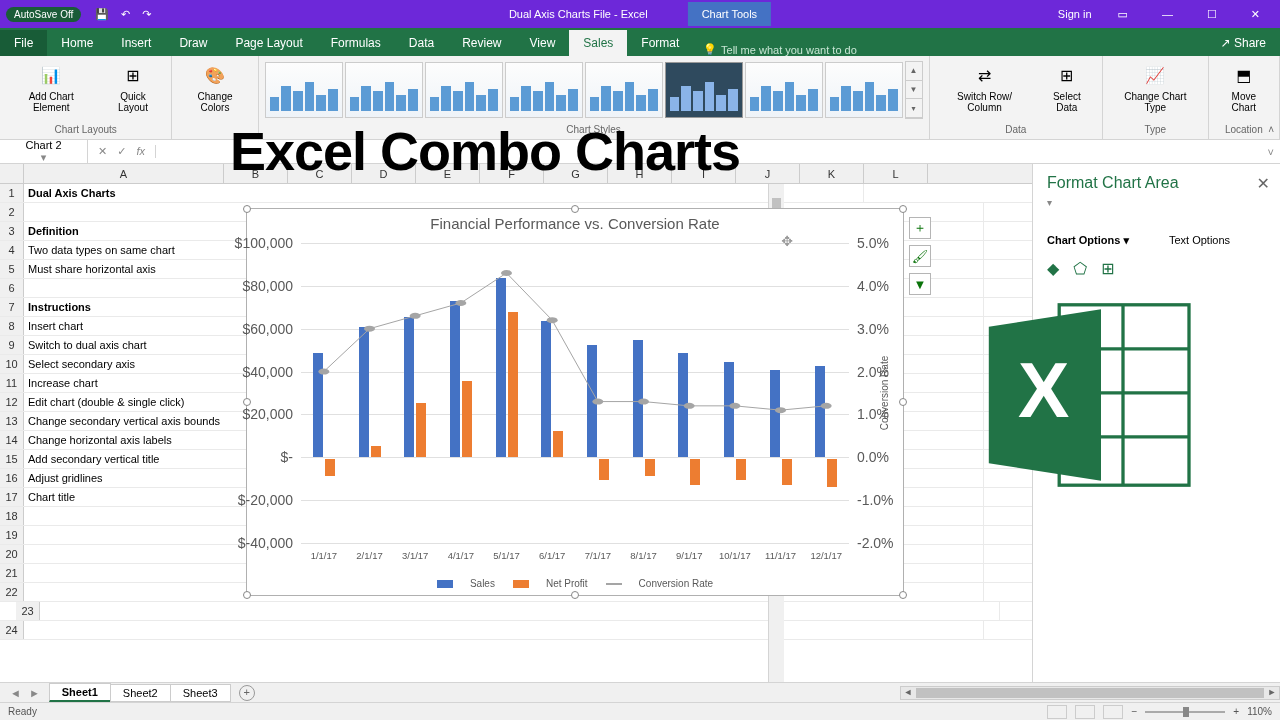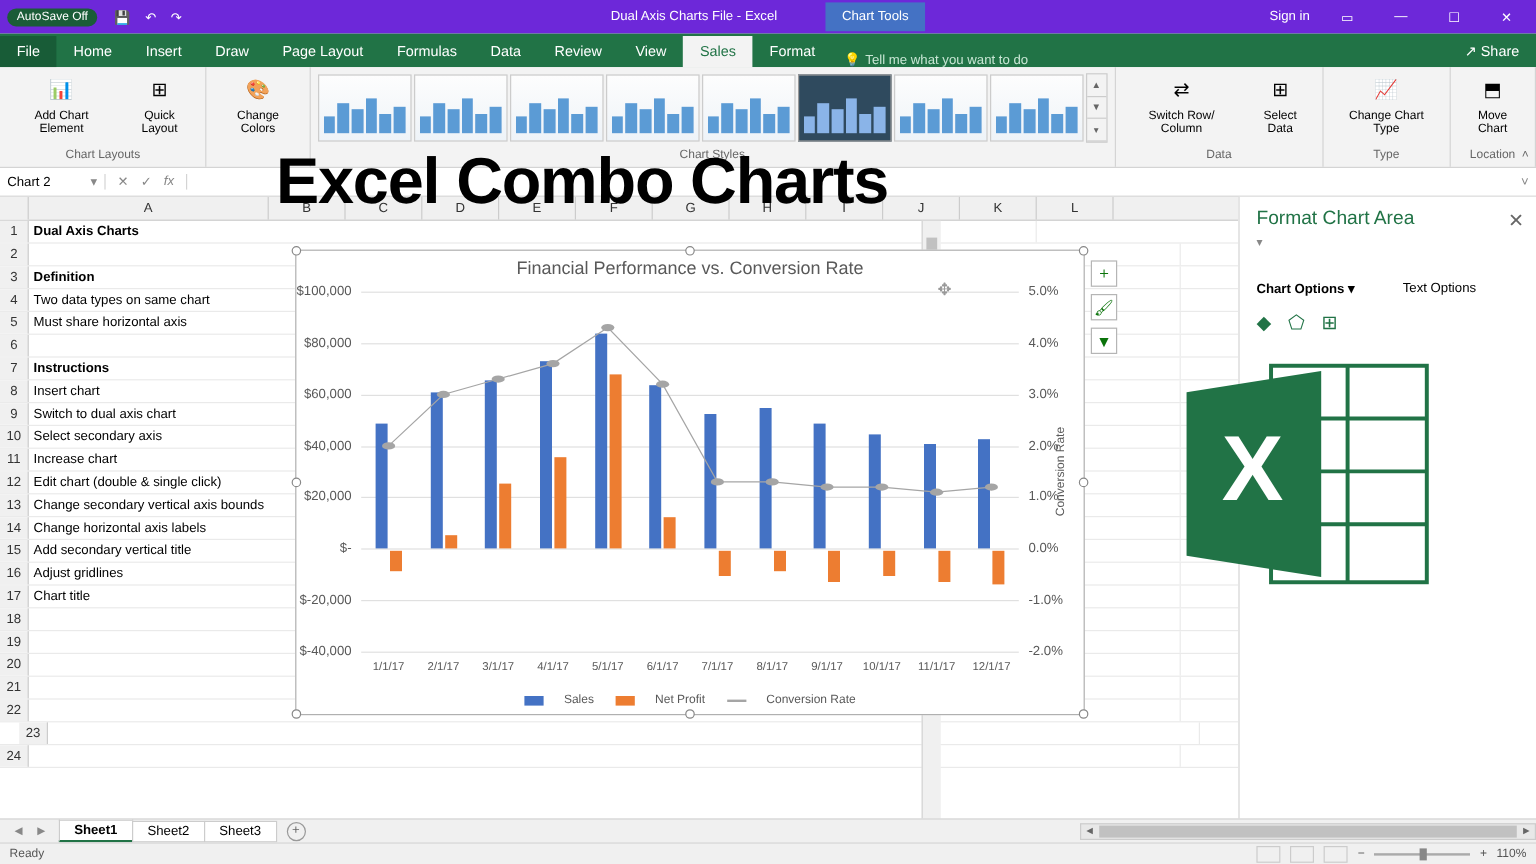--- a/index.html
+++ b/index.html
@@ -32,21 +32,21 @@
 
 .chart-styles-strip { display: flex; gap: 2px; align-items: center; height: 62px; }
 .style-thumb { width: 78px; height: 56px; border: 1px solid #ccc; background: linear-gradient(180deg, #fdfdfd 0%, #eef3f8 100%); cursor: pointer; position: relative; overflow: hidden; }
 .style-thumb.sel { border: 1px solid #999; background: #2f4a5e; }
 .thumb-bars { position: absolute; bottom: 6px; left: 4px; right: 4px; height: 36px; display: flex; align-items: flex-end; gap: 2px; }
 .thumb-bars div { flex: 1; background: #5b9bd5; }
 .style-nav { width: 18px; height: 58px; border: 1px solid #ccc; display: flex; flex-direction: column; }
 .style-nav div { flex: 1; display: flex; align-items: center; justify-content: center; font-size: 8px; color: #666; border-bottom: 1px solid #ccc; cursor: pointer; }
 
 .formula-bar { height: 24px; border-bottom: 1px solid #d4d4d4; display: flex; align-items: center; font-size: 11px; }
-.name-box { width: 88px; border-right: 1px solid #d4d4d4; padding: 0 6px; display: flex; align-items: center; justify-content: space-between; }
+.name-box { width: 88px; border-right: 1px solid #d4d4d4; padding: 0 6px; display: flex; align-items: center; justify-content: space-between; flex-direction: column; }
 .fb-btns { display: flex; gap: 10px; padding: 0 10px; color: #888; border-right: 1px solid #d4d4d4; }
 .fb-input { flex: 1; padding: 0 6px; }
 
 .overlay-title { position: absolute; top: 120px; left: 230px; font-size: 54px; font-weight: 900; color: #000; z-index: 50; font-family: Arial, sans-serif; letter-spacing: -1px; }
 
 .sheet-area { position: absolute; top: 164px; left: 0; right: 0; bottom: 36px; display: flex; }
 
 .grid { flex: 1; position: relative; overflow: hidden; }
 .col-headers { height: 20px; display: flex; background: #f0f0f0; border-bottom: 1px solid #ccc; font-size: 11px; }
 .col-headers div { border-right: 1px solid #ccc; text-align: center; line-height: 20px; color: #333; }
@@ -57,21 +57,21 @@
 .cell.bold { font-weight: bold; }
 
 .chart-container { position: absolute; top: 44px; left: 246px; width: 658px; height: 388px; background: #fff; border: 1px solid #b0b0b0; }
 .chart-handle { position: absolute; width: 8px; height: 8px; background: #fff; border: 1px solid #888; border-radius: 50%; }
 .chart-title { text-align: center; font-size: 15px; color: #595959; padding-top: 6px; }
 .chart-side-btns { position: absolute; right: -28px; top: 8px; display: flex; flex-direction: column; gap: 6px; }
 .chart-side-btns div { width: 22px; height: 22px; border: 1px solid #b5b5b5; background: #fff; display: flex; align-items: center; justify-content: center; font-size: 13px; cursor: pointer; color: #0a730a; }
 
 .chart-plot { position: absolute; top: 34px; left: 54px; right: 54px; bottom: 52px; }
 .y-axis-l { position: absolute; left: -54px; top: 0; bottom: 0; width: 50px; }
-.y-axis-l div, .y-axis-r div { position: absolute; right: 4px; font-size: 11px; color: #595959; transform: translateY(-50%); }
+.y-axis-l div, .y-axis-r div { position: absolute; right: 4px; font-size: 14px; color: #595959; transform: translateY(-50%); }
 .y-axis-r { position: absolute; right: -48px; top: 0; bottom: 0; width: 44px; }
 .y-axis-r div { right: auto; left: 4px; }
 .y-axis-r-title { position: absolute; right: -72px; top: 50%; transform: translateY(-50%) rotate(-90deg); font-size: 10px; color: #595959; transform-origin: center; }
 .gridlines { position: absolute; inset: 0; }
 .gridlines hr { position: absolute; left: 0; right: 0; border: none; border-top: 1px solid #e0e0e0; }
 .bars { position: absolute; inset: 0; display: flex; }
 .bar-group { flex: 1; display: flex; align-items: center; justify-content: center; gap: 1px; position: relative; }
 .bar { width: 10px; position: absolute; }
 .bar.sales { background: #4472c4; }
 .bar.profit { background: #ed7d31; }

